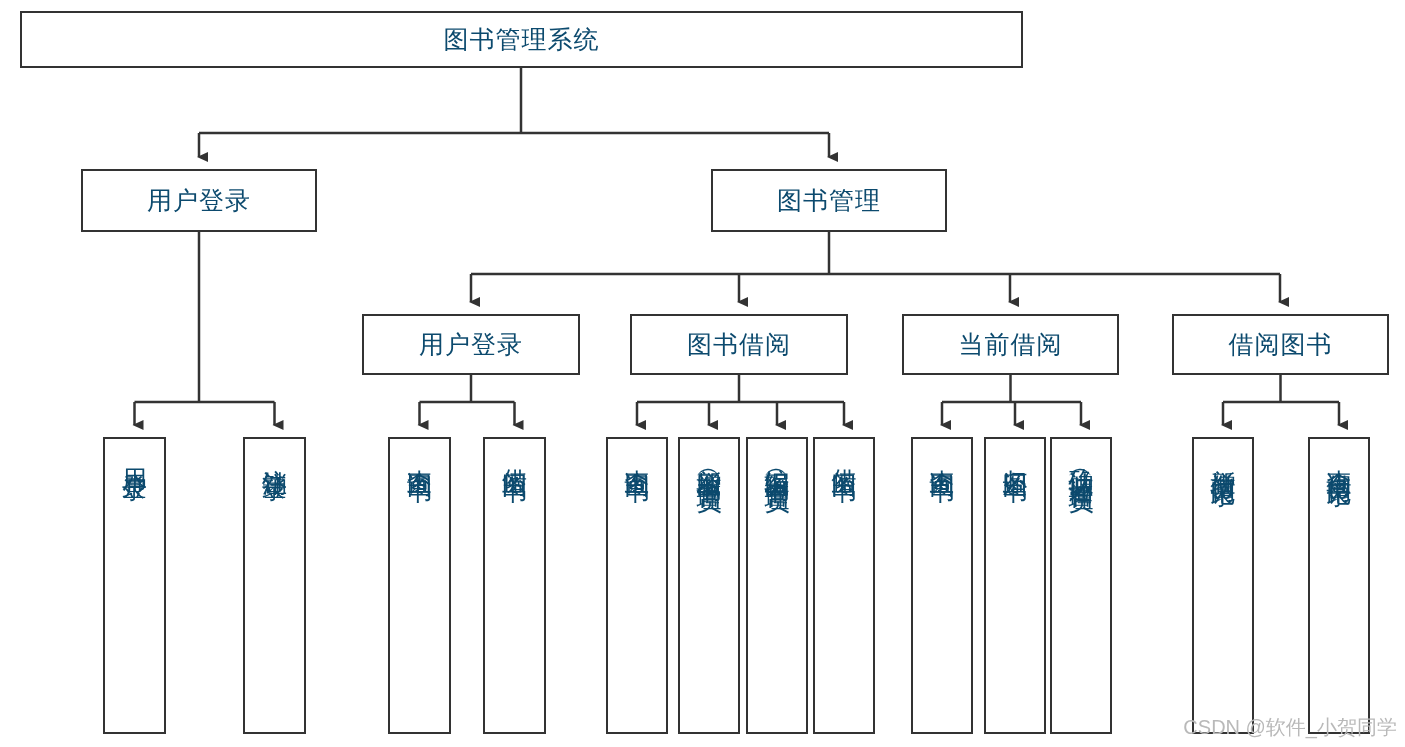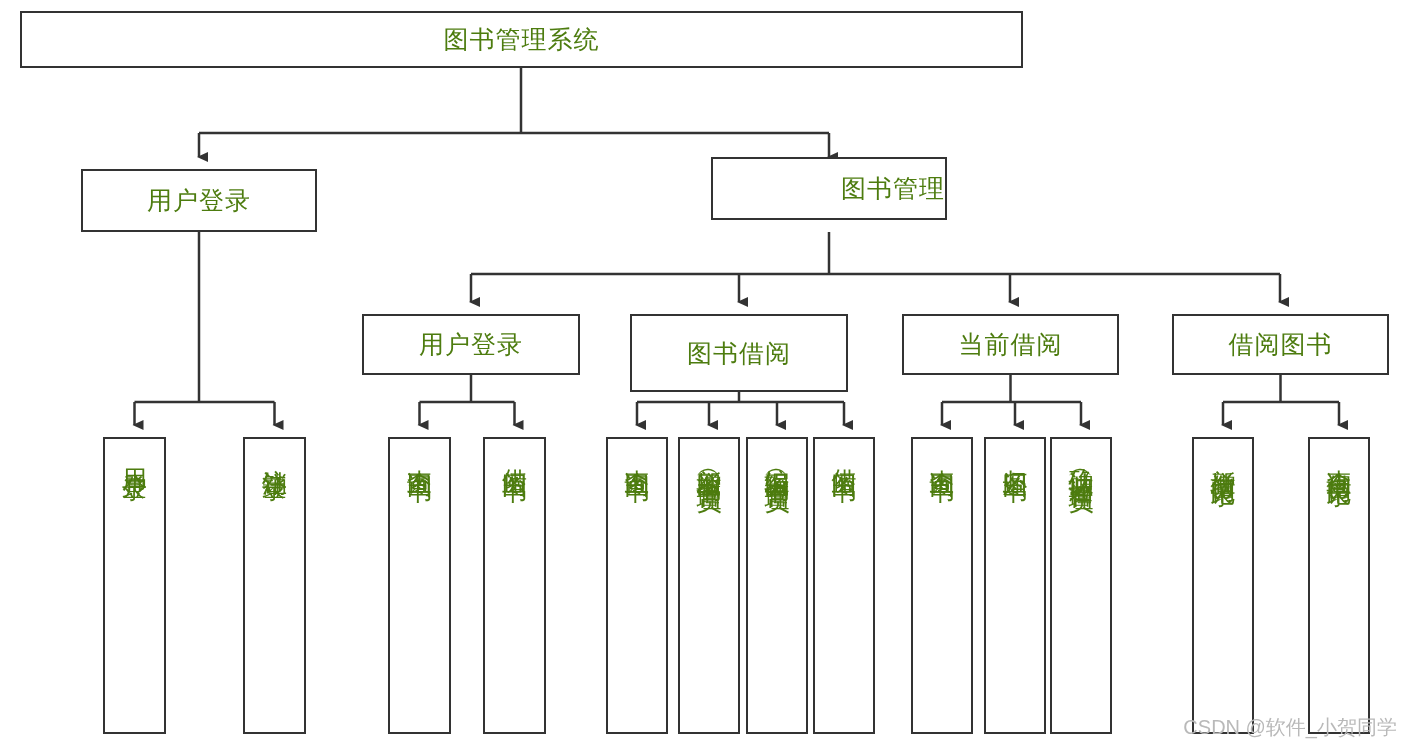--- a/index.html
+++ b/index.html
@@ -26,21 +26,21 @@
     pointer-events: none;
   }
   .node {
     position: absolute;
     box-sizing: border-box;
     border: 2.5px solid #333333;
     background: #ffffff;
     display: flex;
     align-items: center;
     justify-content: center;
-    color: #4d7c0f;
+    color: #0c4a6e;
   }
   .node.horiz {
     font-size: 25px;
     letter-spacing: 1px;
   }
   .node.vert {
     font-size: 25px;
     align-items: flex-start;
     padding-top: 10px;
   }
@@ -107,27 +107,27 @@
         <path d="M1339,402 L1339,425" marker-end="url(#arrow)"></path>
       </g>
   </svg>
   <div id="nodes-layer">
       <div class="node horiz" style="left: 20px; top: 11px; width: 1003px; height: 57px;">
         <span>图书管理系统</span>
       </div>
       <div class="node horiz" style="left: 81px; top: 169px; width: 236px; height: 63px;">
         <span>用户登录</span>
       </div>
-      <div class="node horiz" style="left: 711px; top: 157px; width: 236px; height: 63px; justify-content: flex-end;">
+      <div class="node horiz" style="left: 711px; top: 169px; width: 236px; height: 63px;">
         <span>图书管理</span>
       </div>
       <div class="node horiz" style="left: 362px; top: 314px; width: 218px; height: 61px;">
         <span>用户登录</span>
       </div>
-      <div class="node horiz" style="left: 630px; top: 314px; width: 218px; height: 78px;">
+      <div class="node horiz" style="left: 630px; top: 314px; width: 218px; height: 61px;">
         <span>图书借阅</span>
       </div>
       <div class="node horiz" style="left: 902px; top: 314px; width: 217px; height: 61px;">
         <span>当前借阅</span>
       </div>
       <div class="node horiz" style="left: 1172px; top: 314px; width: 217px; height: 61px;">
         <span>借阅图书</span>
       </div>
       <div class="node vert" style="left: 103px; top: 437px; width: 63px; height: 297px;">
         <span class="vtext">用户登录</span>

